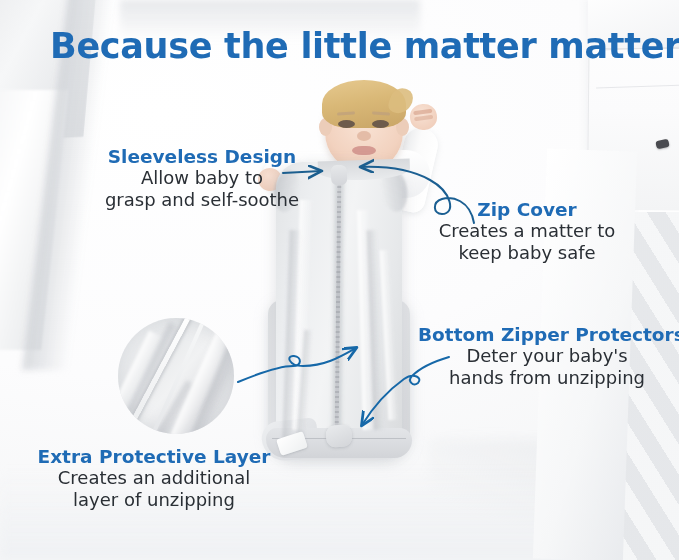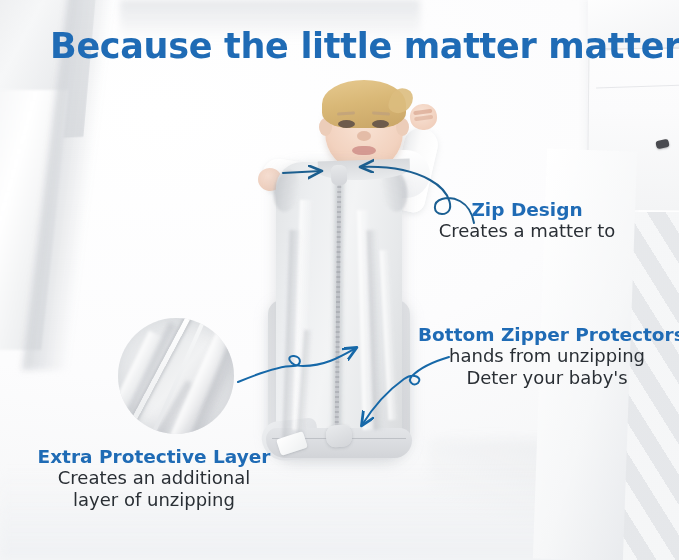--- a/index.html
+++ b/index.html
@@ -406,30 +406,36 @@
              C325,366 340,357 356,348" fill="none" stroke="#1668a8" stroke-width="2" stroke-linecap="round" marker-end="url(#ah2)"></path>
 
     <path d="M449,357 C432,362 420,368 412,376
              C407,381 413,387 418,383
              C423,378 414,372 404,379
              C390,389 375,404 362,425" fill="none" stroke="#1668a8" stroke-width="2" stroke-linecap="round" marker-end="url(#ah2)"></path>
   </svg>
 
   <div class="title">Because the little matter matter</div>
 
+  <div class="callout ta-c" id="c-sleeveless">
+    <div class="c-head">Sleeveless Design</div>
+    <div class="c-body">Allow baby to</div>
+    <div class="c-body">grasp and self-soothe</div>
+  </div>
 
   <div class="callout ta-c" id="c-zip">
-    <div class="c-head">Zip Design</div>
+    <div class="c-head">Zip Cover</div>
     <div class="c-body">Creates a matter to</div>
+    <div class="c-body">keep baby safe</div>
   </div>
 
   <div class="callout ta-c" id="c-bottom">
     <div class="c-head">Bottom Zipper Protectors</div>
+    <div class="c-body">Deter your baby's</div>
     <div class="c-body">hands from unzipping</div>
-    <div class="c-body">Deter your baby's</div>
   </div>
 
   <div class="callout ta-c" id="c-extra">
     <div class="c-head">Extra Protective Layer</div>
     <div class="c-body">Creates an additional</div>
     <div class="c-body">layer of unzipping</div>
   </div>
 
 </div>
 

